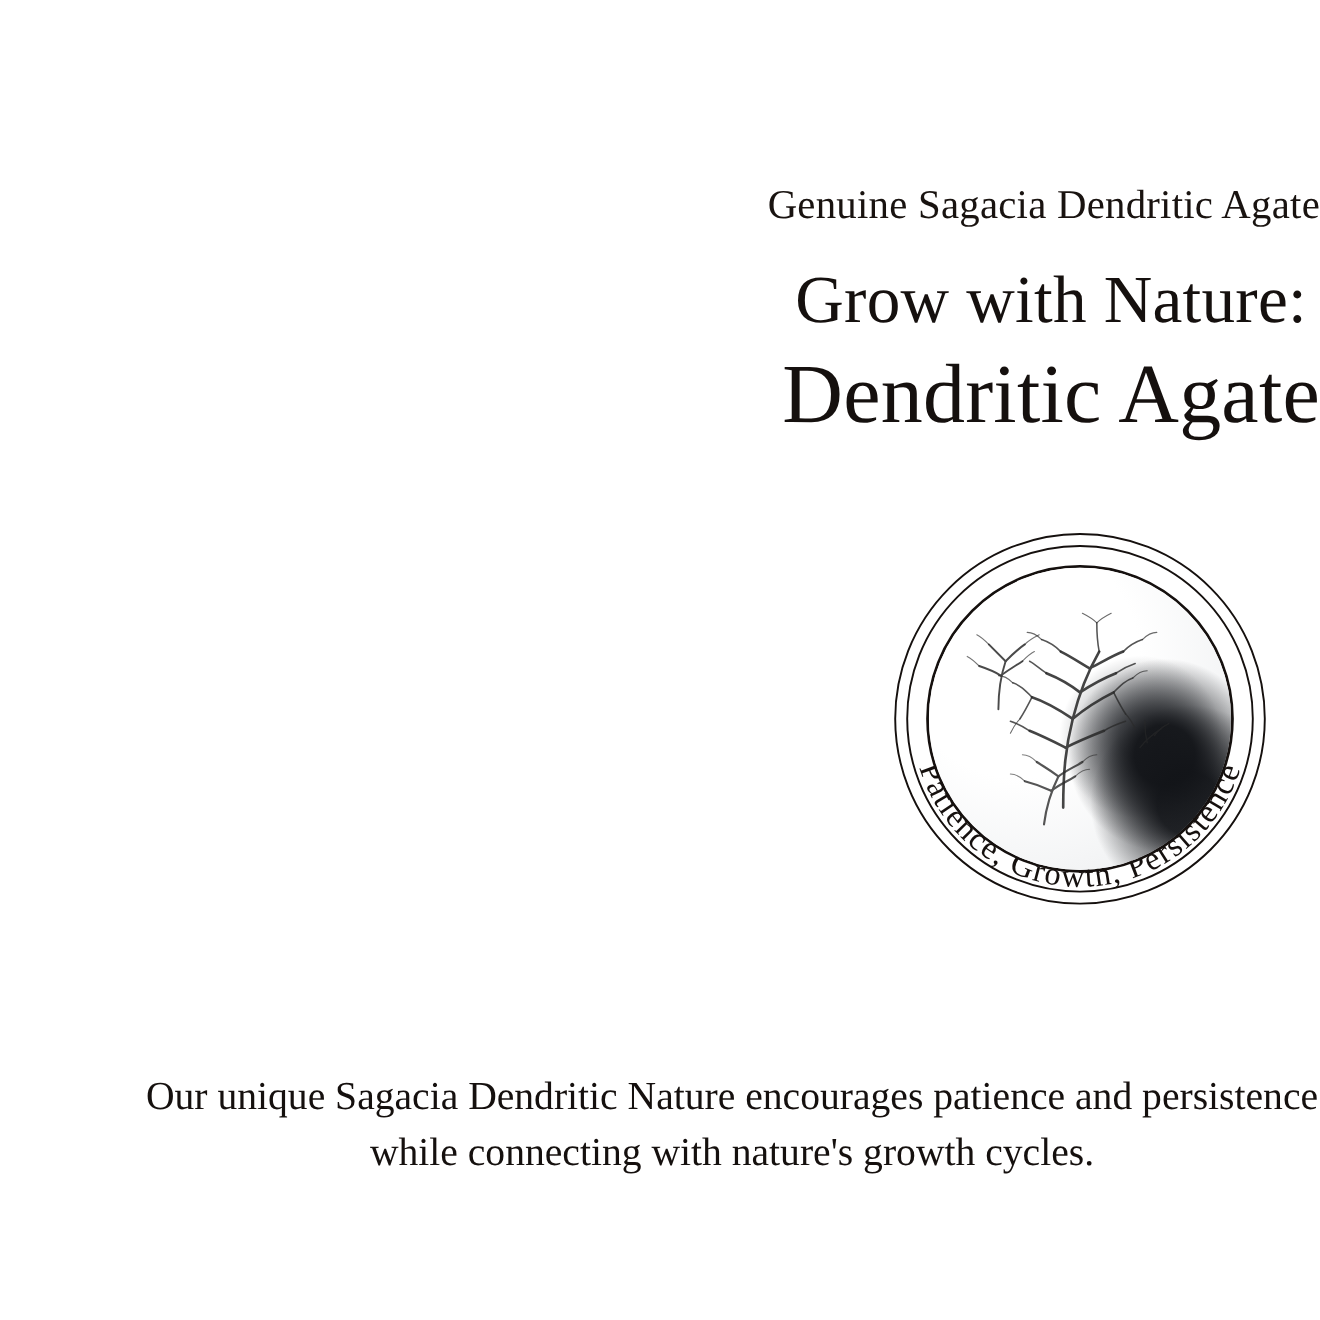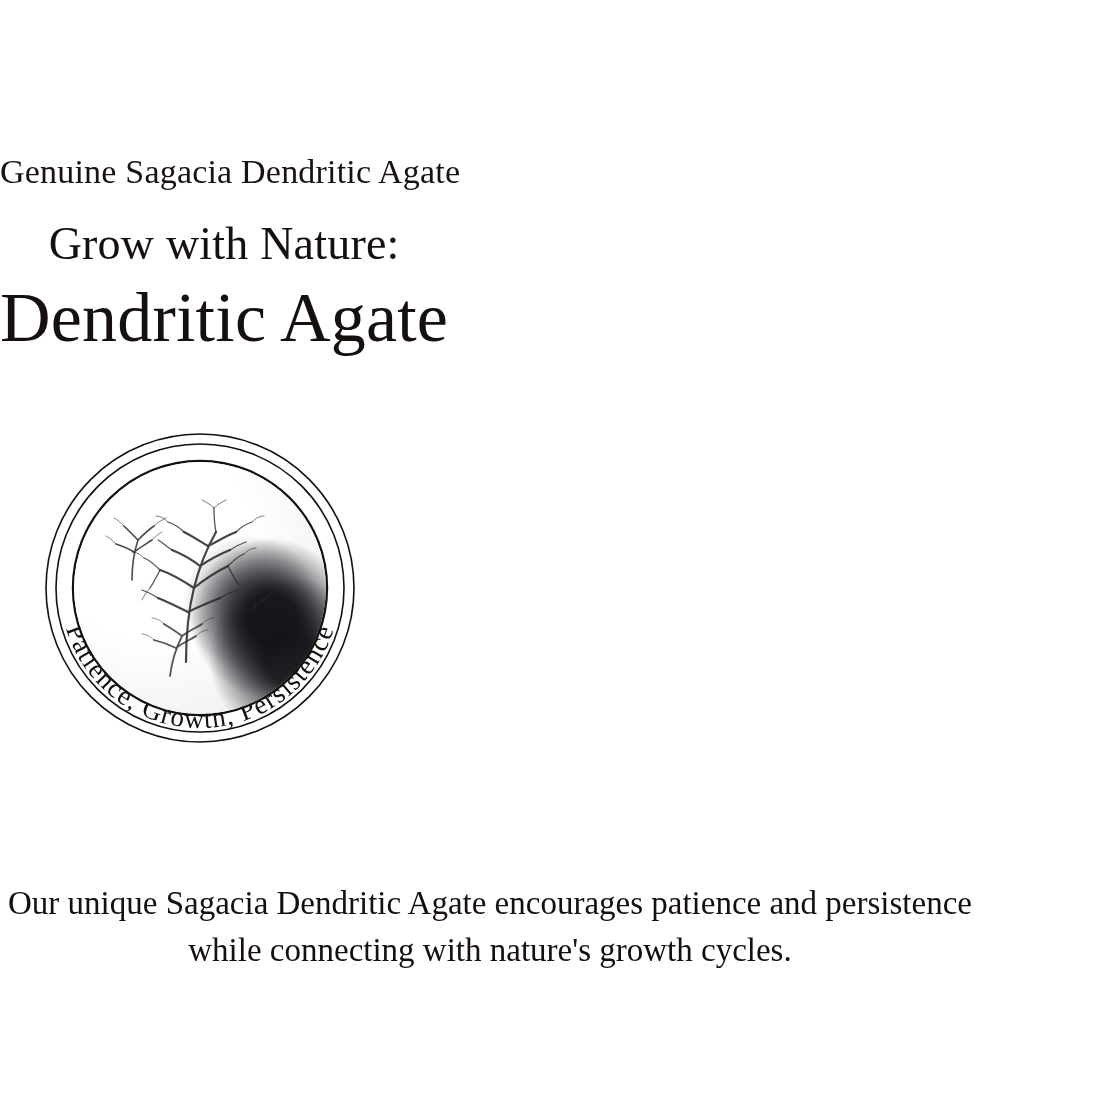--- a/index.html
+++ b/index.html
@@ -15,40 +15,40 @@
     overflow: hidden;
   }
 
   .card {
     position: relative;
     width: 1100px;
     height: 1100px;
     background: #ffffff;
     display: flex;
     flex-direction: column;
-    align-items: flex-start;
+    align-items: flex-end;
   }
 
   .eyebrow {
     margin-top: 152px;
     font-size: 34px;
     letter-spacing: 0.2px;
     color: #191310;
     text-align: center;
     line-height: 1.2;
   }
 
   .headline {
     margin-top: 24px;
     text-align: center;
     line-height: 1.18;
   }
   .headline .line1 {
     display: block;
-    font-size: 46px;
+    font-size: 56px;
     letter-spacing: 0.2px;
   }
   .headline .line2 {
     display: block;
     font-size: 70px;
     letter-spacing: 0.2px;
     margin-top: 6px;
   }
 
   .emblem {
@@ -194,15 +194,15 @@
         <circle cx="200" cy="200" r="154" fill="none" stroke="#15100e" stroke-width="1.6"></circle>
         <circle cx="200" cy="200" r="144" fill="none" stroke="#15100e" stroke-width="1.6"></circle>
         <circle cx="200" cy="200" r="127" fill="none" stroke="#15100e" stroke-width="2.4"></circle>
       </g>
       <text font-family="Liberation Serif, serif" font-size="27" fill="#15100e" letter-spacing="1.2">
         <textPath href="#curveArc" startOffset="50%" text-anchor="middle" id="curved-label">Patience, Growth, Persistence</textPath>
       </text>
     </svg>
   </div>
 
-  <div class="blurb">Our unique Sagacia Dendritic Agate encourages patience and persistence while connecting with nature's growth cycles.</div>
+  <div class="blurb">Our unique Sagacia Dendritic Nature encourages patience and persistence while connecting with nature's growth cycles.</div>
 
 </div>
 
 </body></html>

